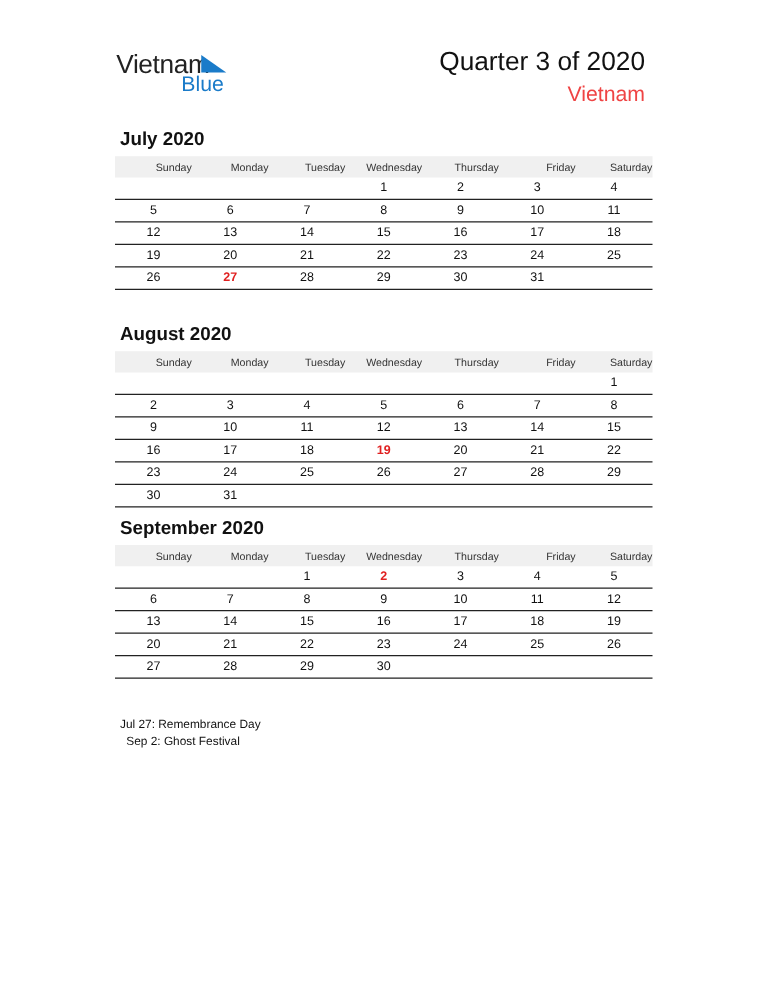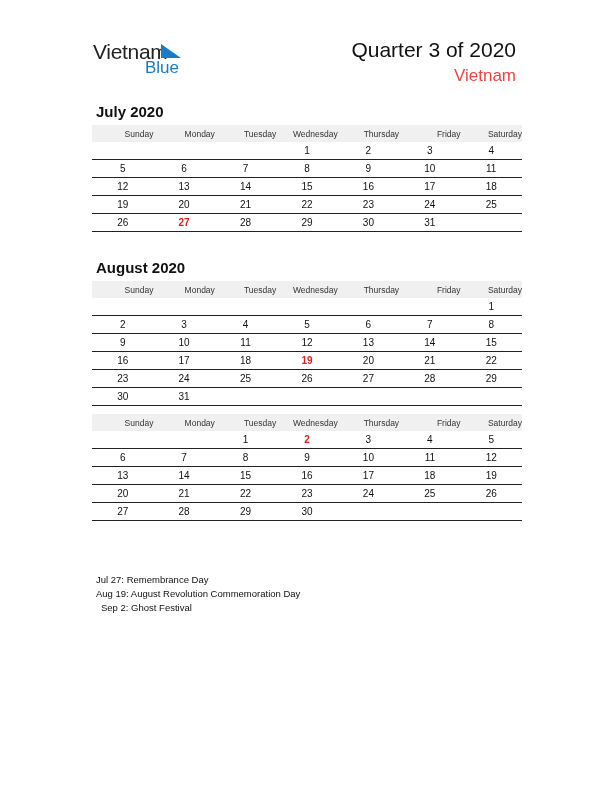--- a/index.html
+++ b/index.html
@@ -154,20 +154,21 @@
         <span>30</span>
         <span>31</span>
         <span></span>
         <span></span>
         <span></span>
         <span></span>
         <span></span>
       </div>
     </div>
     <div class="month" style="top: 414px;">
+      <h2>September 2020</h2>
       <div class="hdr">
         <span>Sunday</span>
         <span>Monday</span>
         <span>Tuesday</span>
         <span>Wednesday</span>
         <span>Thursday</span>
         <span>Friday</span>
         <span>Saturday</span>
       </div>
       <div class="row">
@@ -213,15 +214,14 @@
         <span>30</span>
         <span></span>
         <span></span>
         <span></span>
       </div>
     </div>
   </div>
 
 <div class="holidays">
   <div>Jul 27: Remembrance Day</div>
-  <div>Aug 19: August Revolution Commemoration Day</div>
   <div class="indent">Sep 2: Ghost Festival</div>
 </div>
 
 </body></html>

